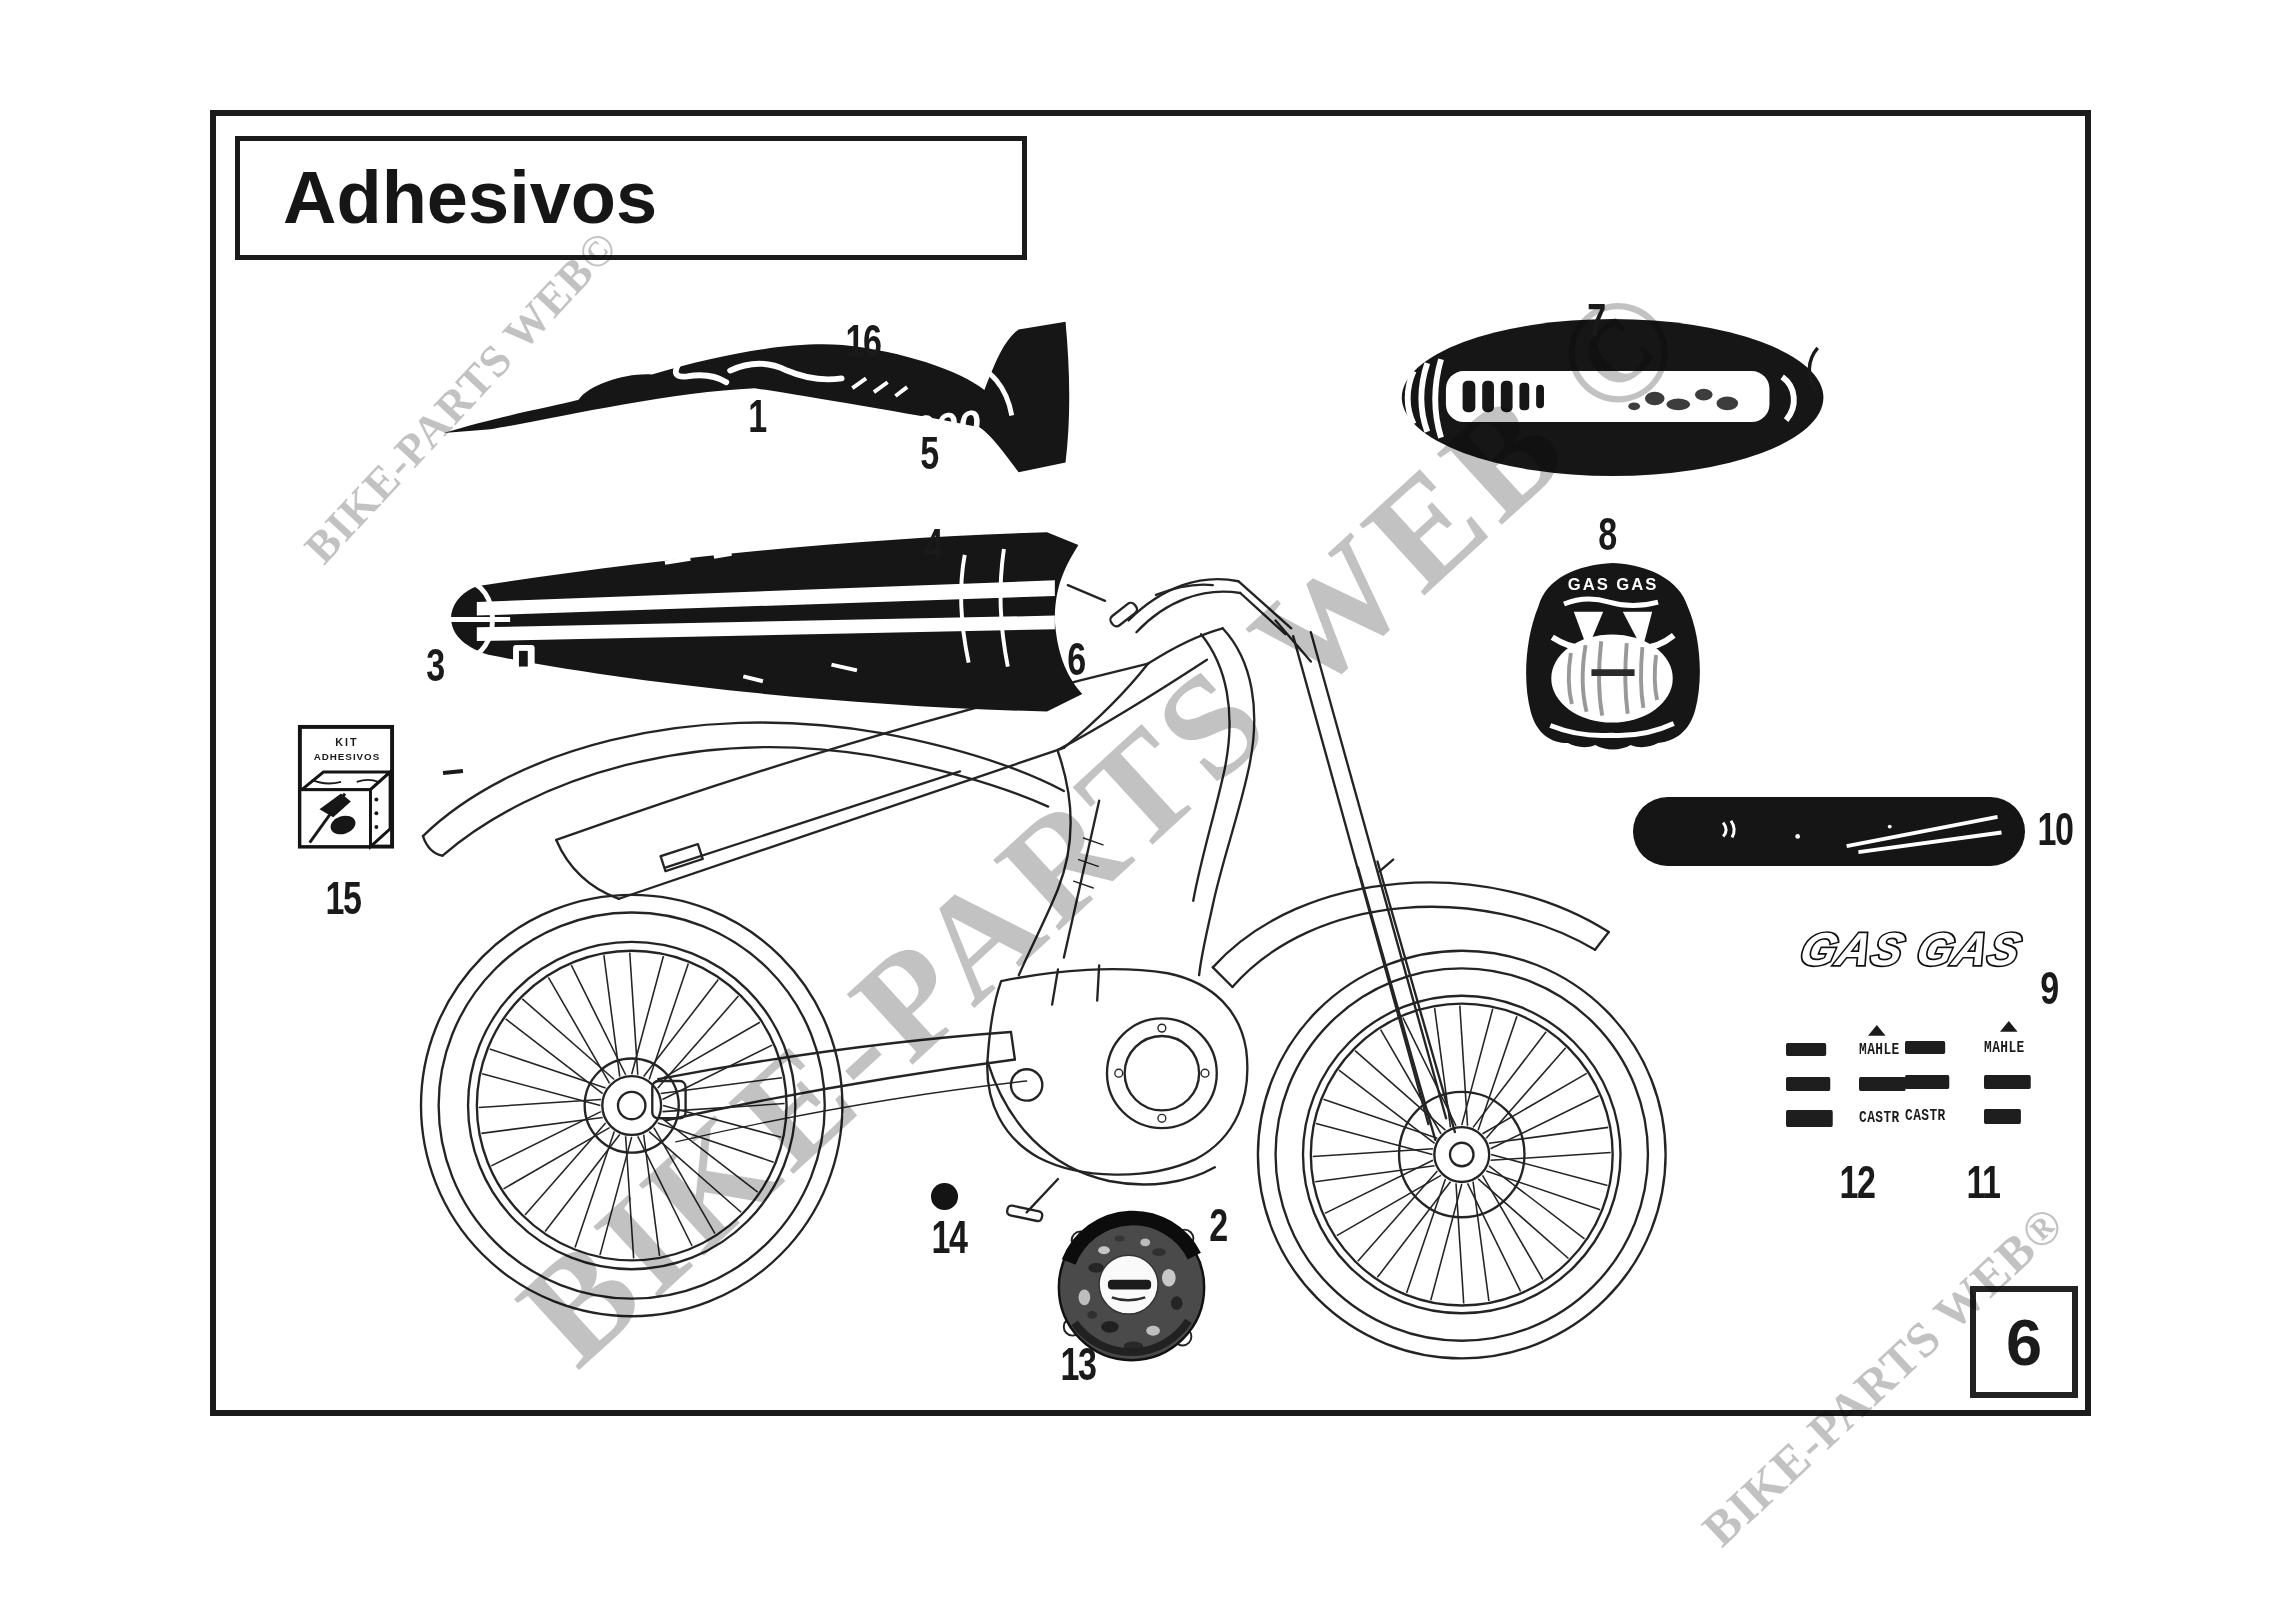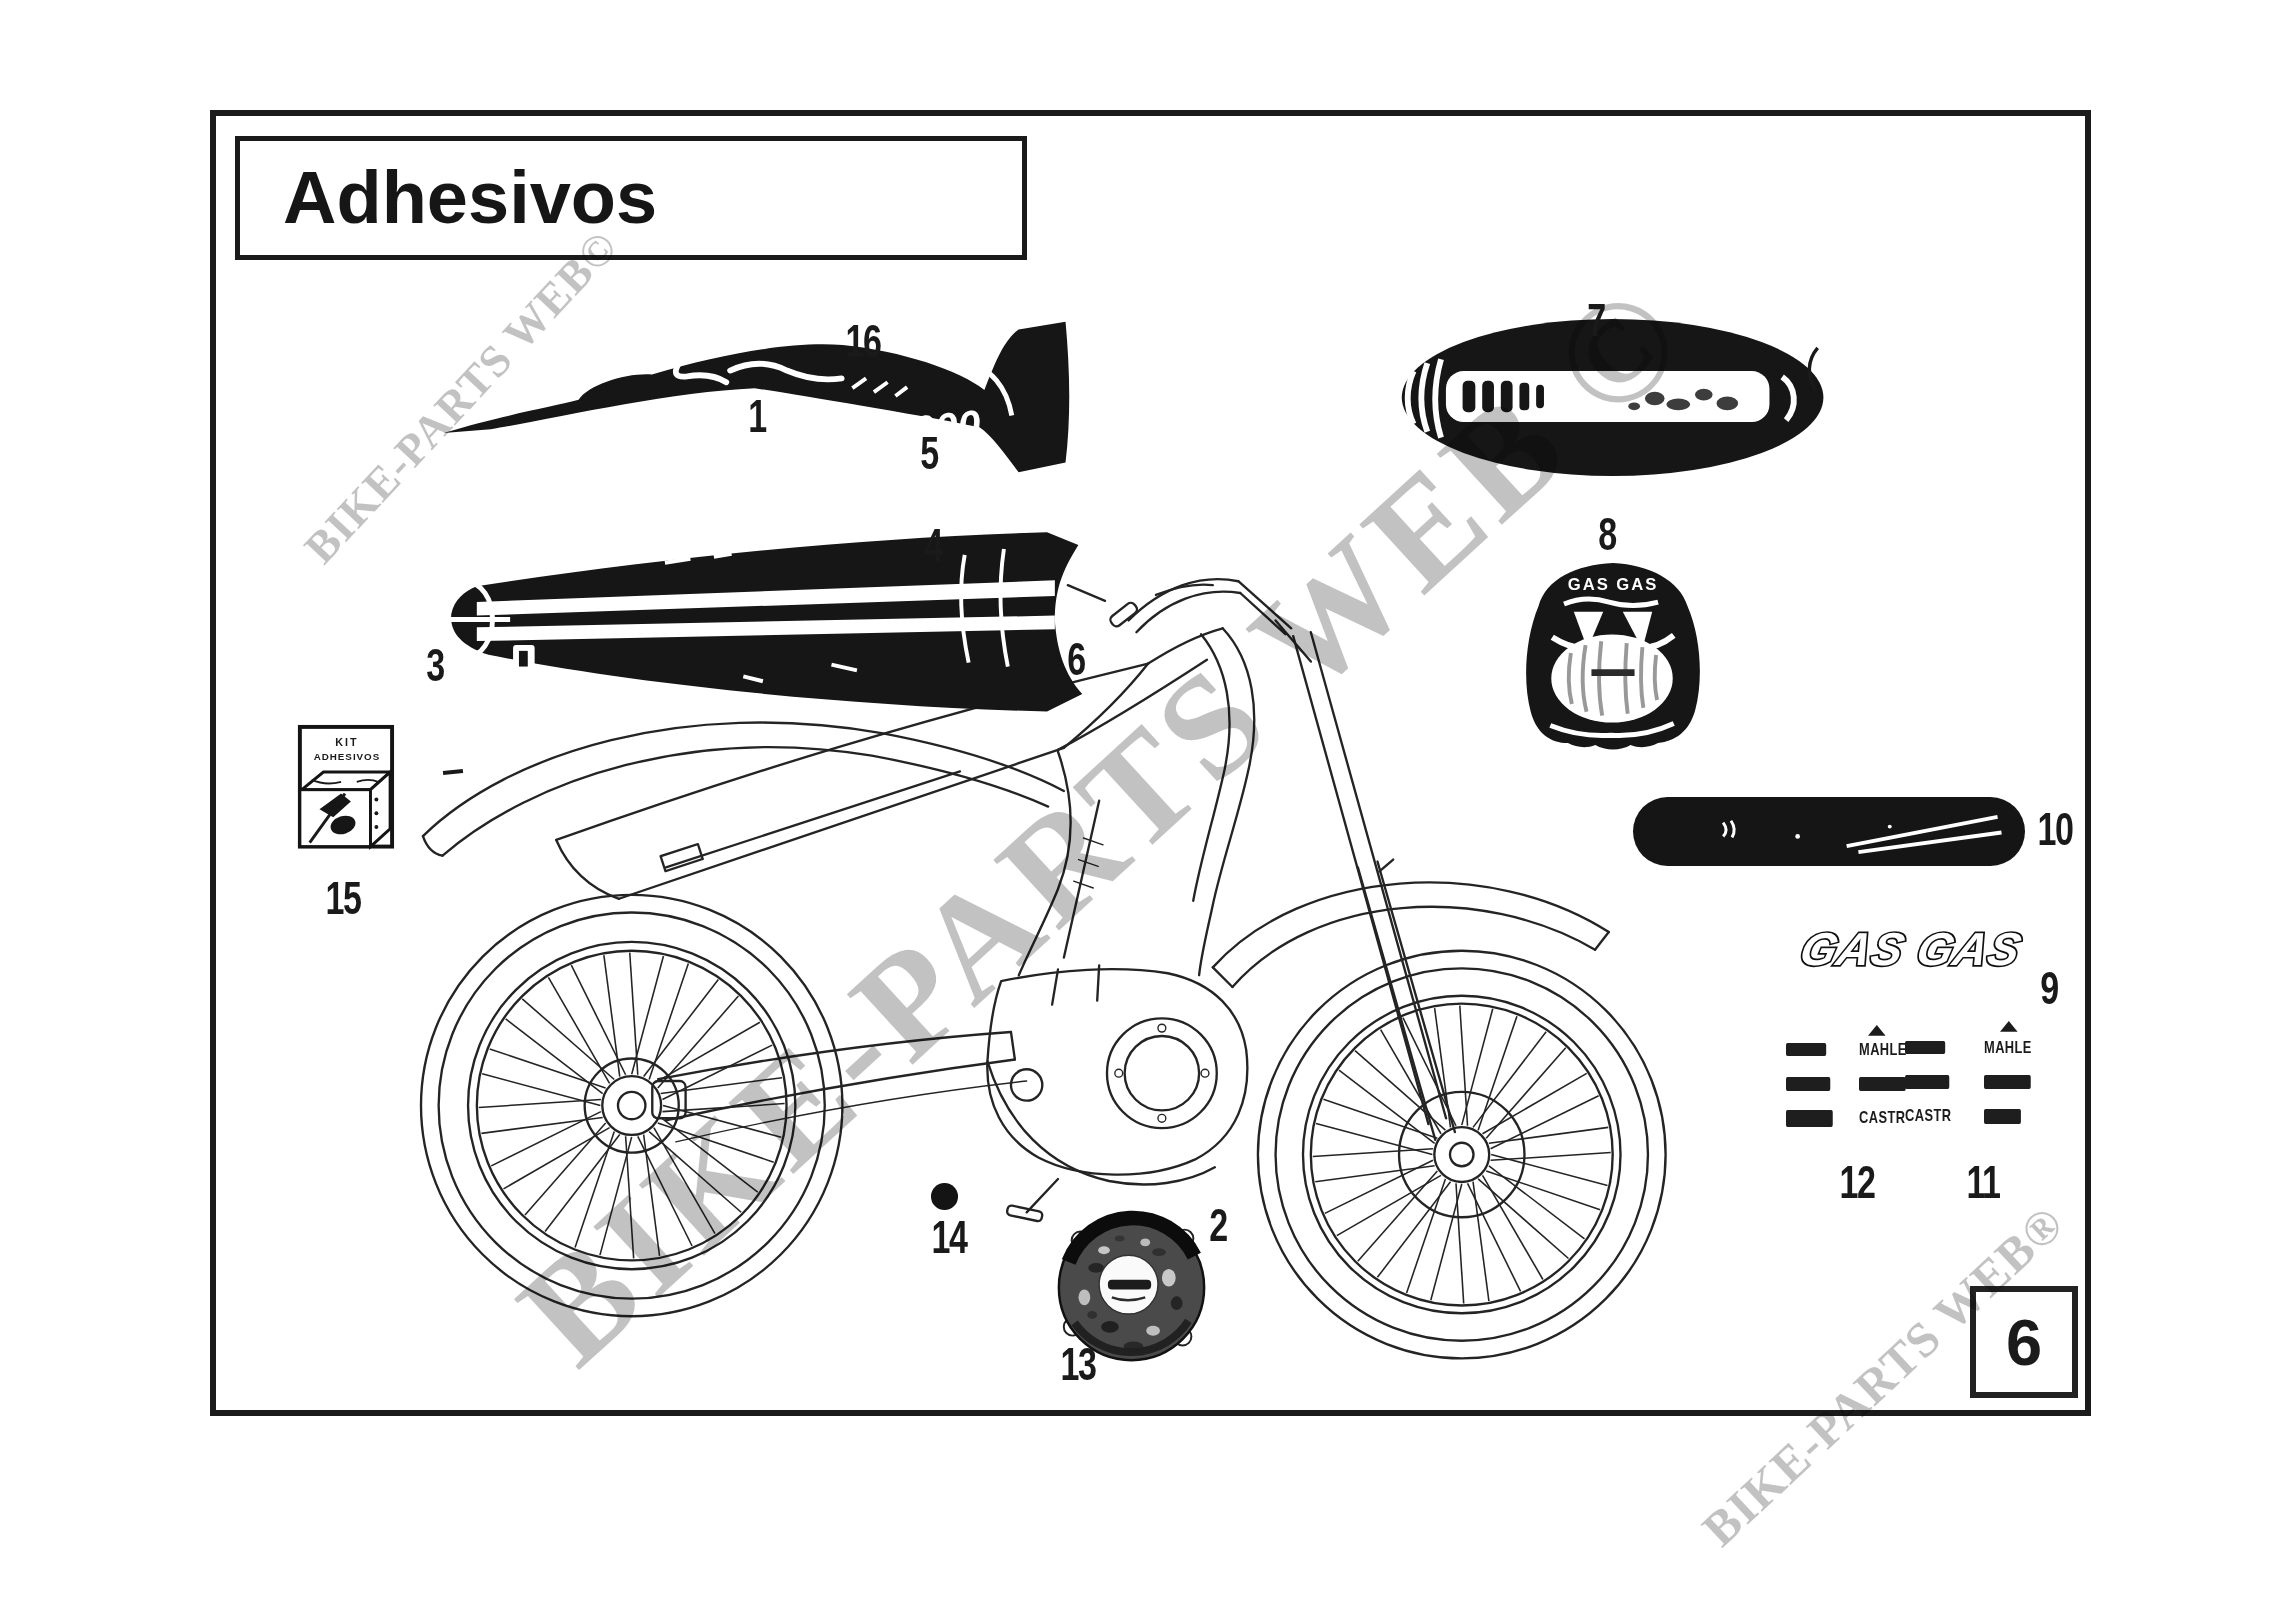--- a/index.html
+++ b/index.html
@@ -31,21 +31,21 @@
   .art{z-index:5;}
   .decal{z-index:10;}
   svg{overflow:visible;}
   .ln{stroke:#242424;fill:none;stroke-width:2.4;stroke-linecap:round;stroke-linejoin:round;}
   .lnt{stroke:#242424;fill:none;stroke-width:1.4;stroke-linecap:round;}
 
   
   .bar10{left:1633px;top:797px;width:392px;height:69px;background:#151515;border-radius:35px;}
 
   
-  .sheet{display:grid;grid-template-columns:57px 65px;grid-auto-rows:21.6px;gap:12.7px 15.7px;z-index:10;}
+  .sheet{display:grid;grid-template-columns:57px 65px;grid-auto-rows:21.6px;gap:12.7px 15.7px;z-index:10;font-family:Liberation Mono, monospace;}
   .sheet .cell{font-weight:700;font-size:15.7px;color:#1c1c1c;letter-spacing:0.5px;
                transform:scaleX(.82);transform-origin:left center;filter:blur(0.3px);align-self:center;}
   .sheet .cell:empty{background:#1e1e1e;border-radius:2px;filter:blur(0.6px);}
   .sheet .cell:nth-child(1):empty{width:49px;height:12.7px;}
   .sheet .cell:nth-child(2):empty{width:55px;height:13.7px;}
   .sheet .cell:nth-child(3):empty{width:54px;height:14.7px;}
   .sheet .cell:nth-child(4):empty{width:57px;height:14.7px;}
   .sheet .cell:nth-child(5):empty{width:57px;height:16.7px;}
   .sheet .cell:nth-child(6):empty{width:45px;height:14.7px;}
   .flag{position:absolute;width:17.6px;height:10.8px;background:#1b1b1b;

